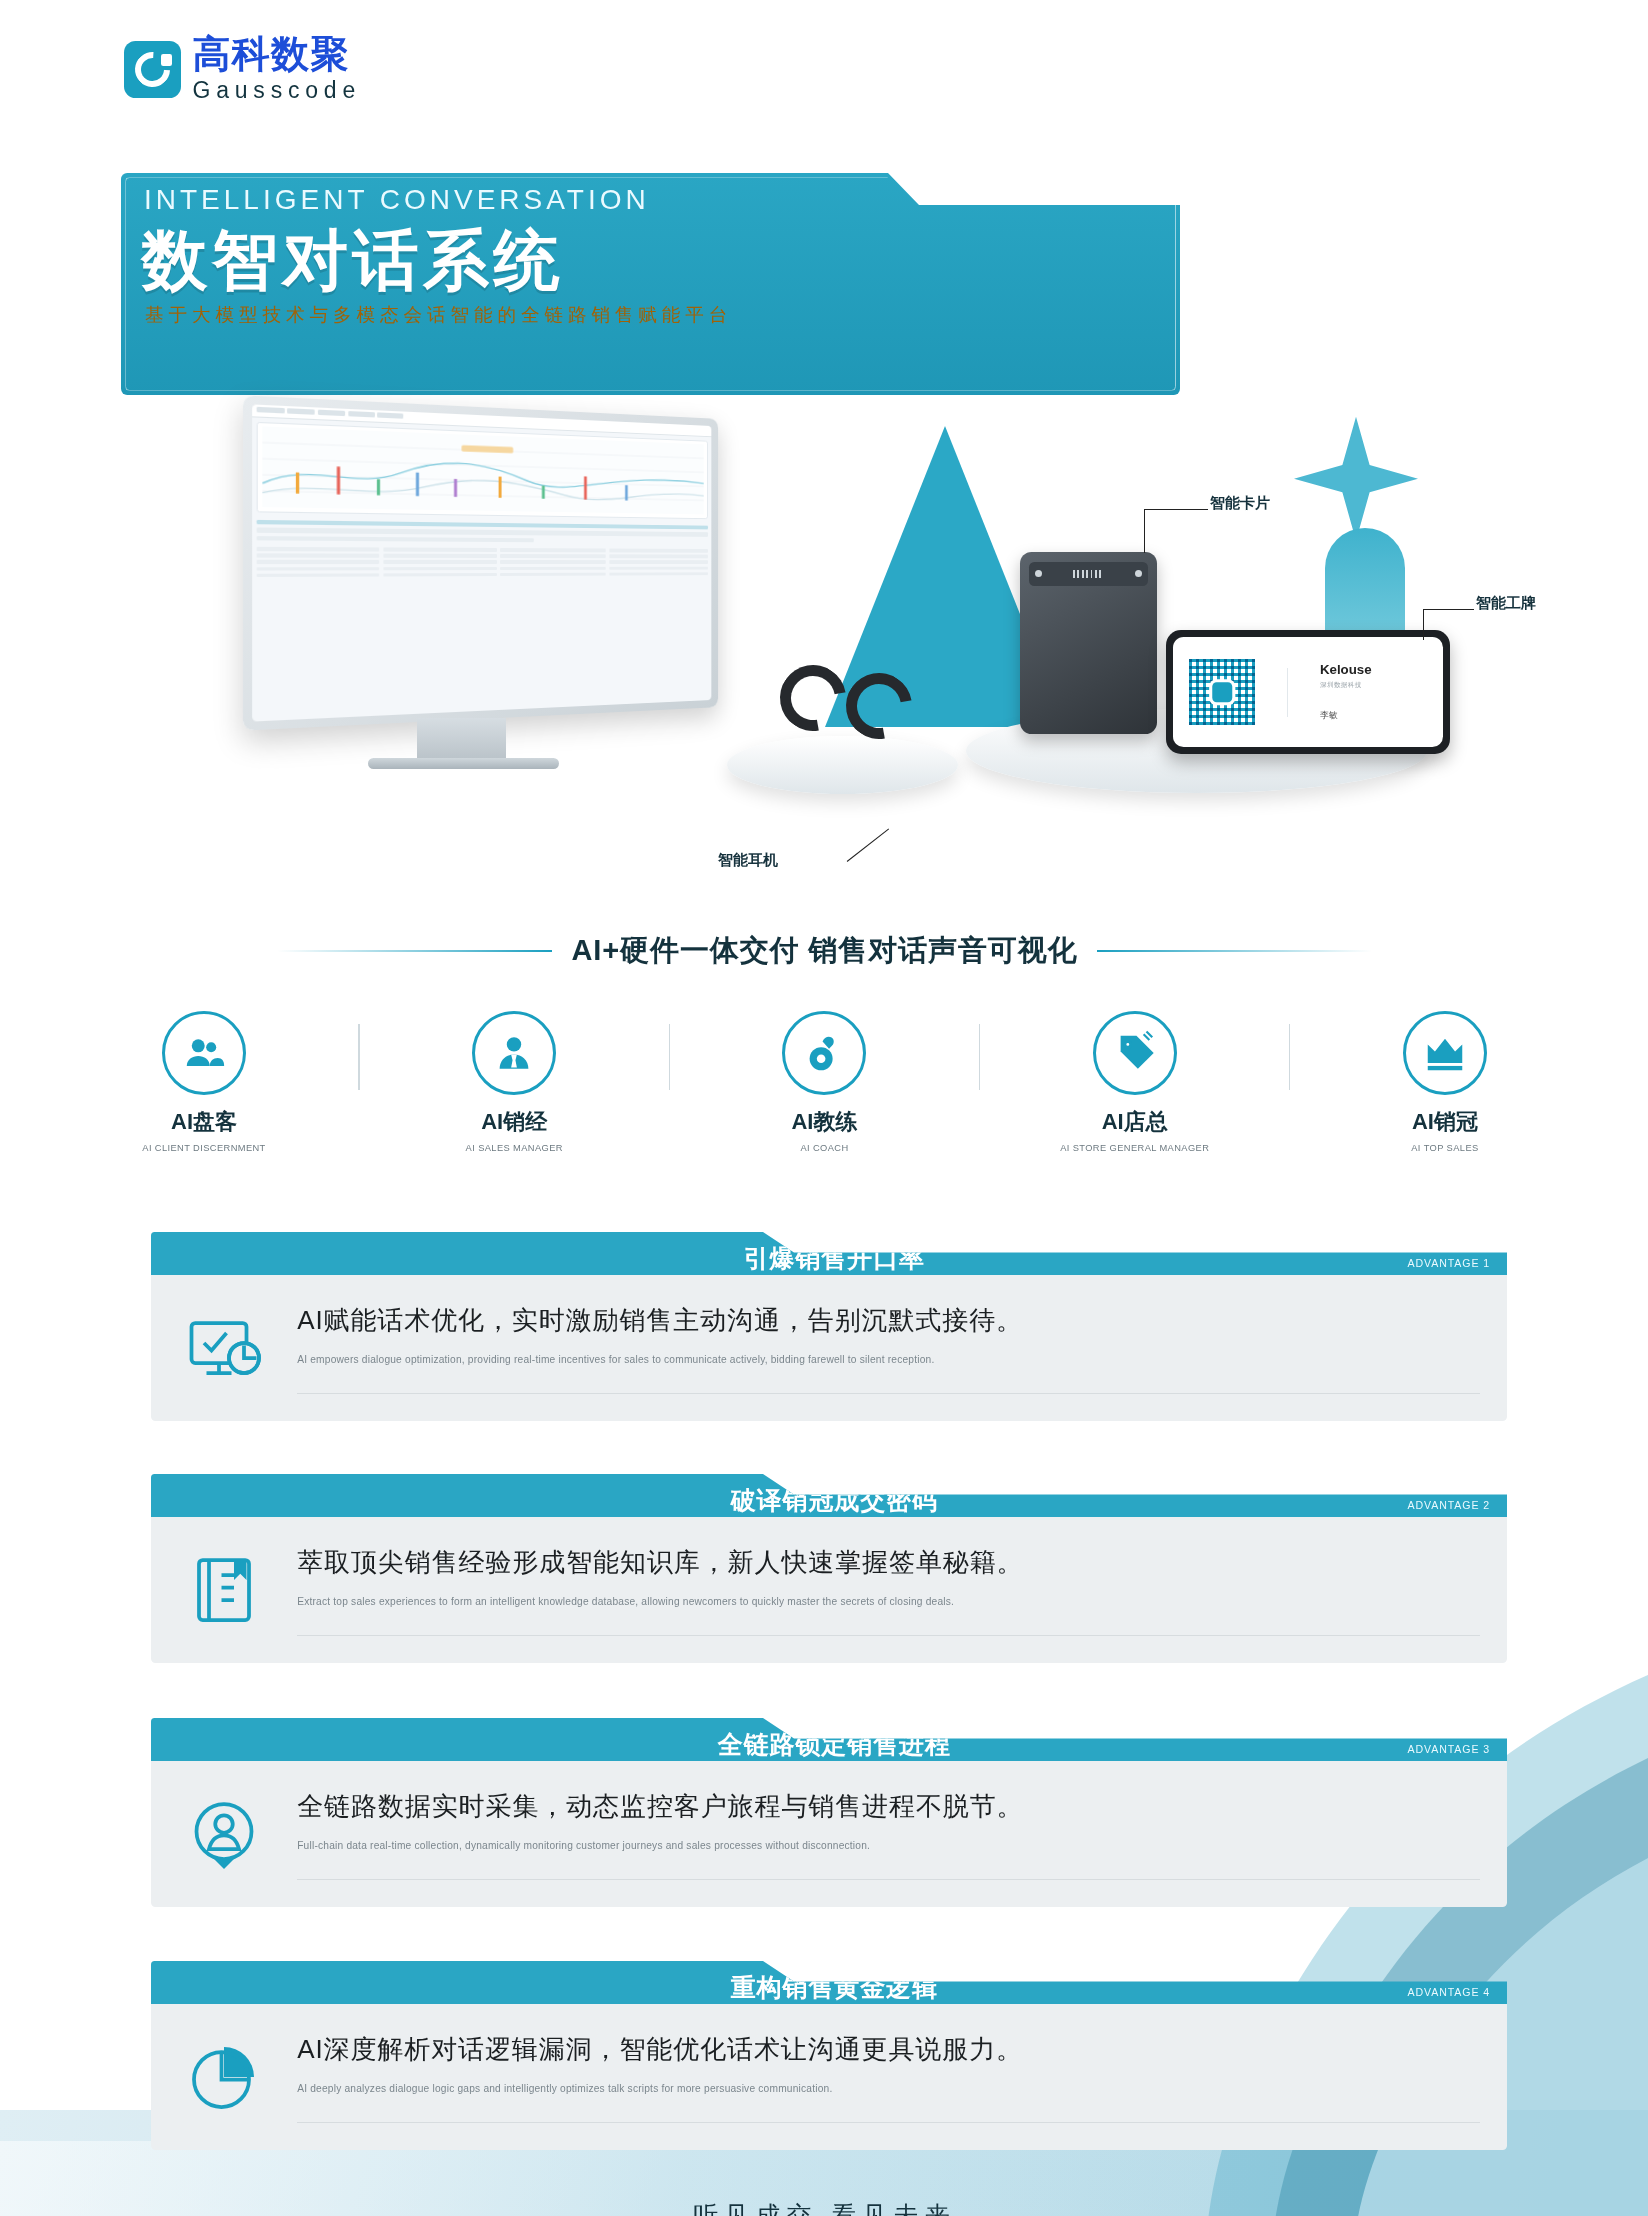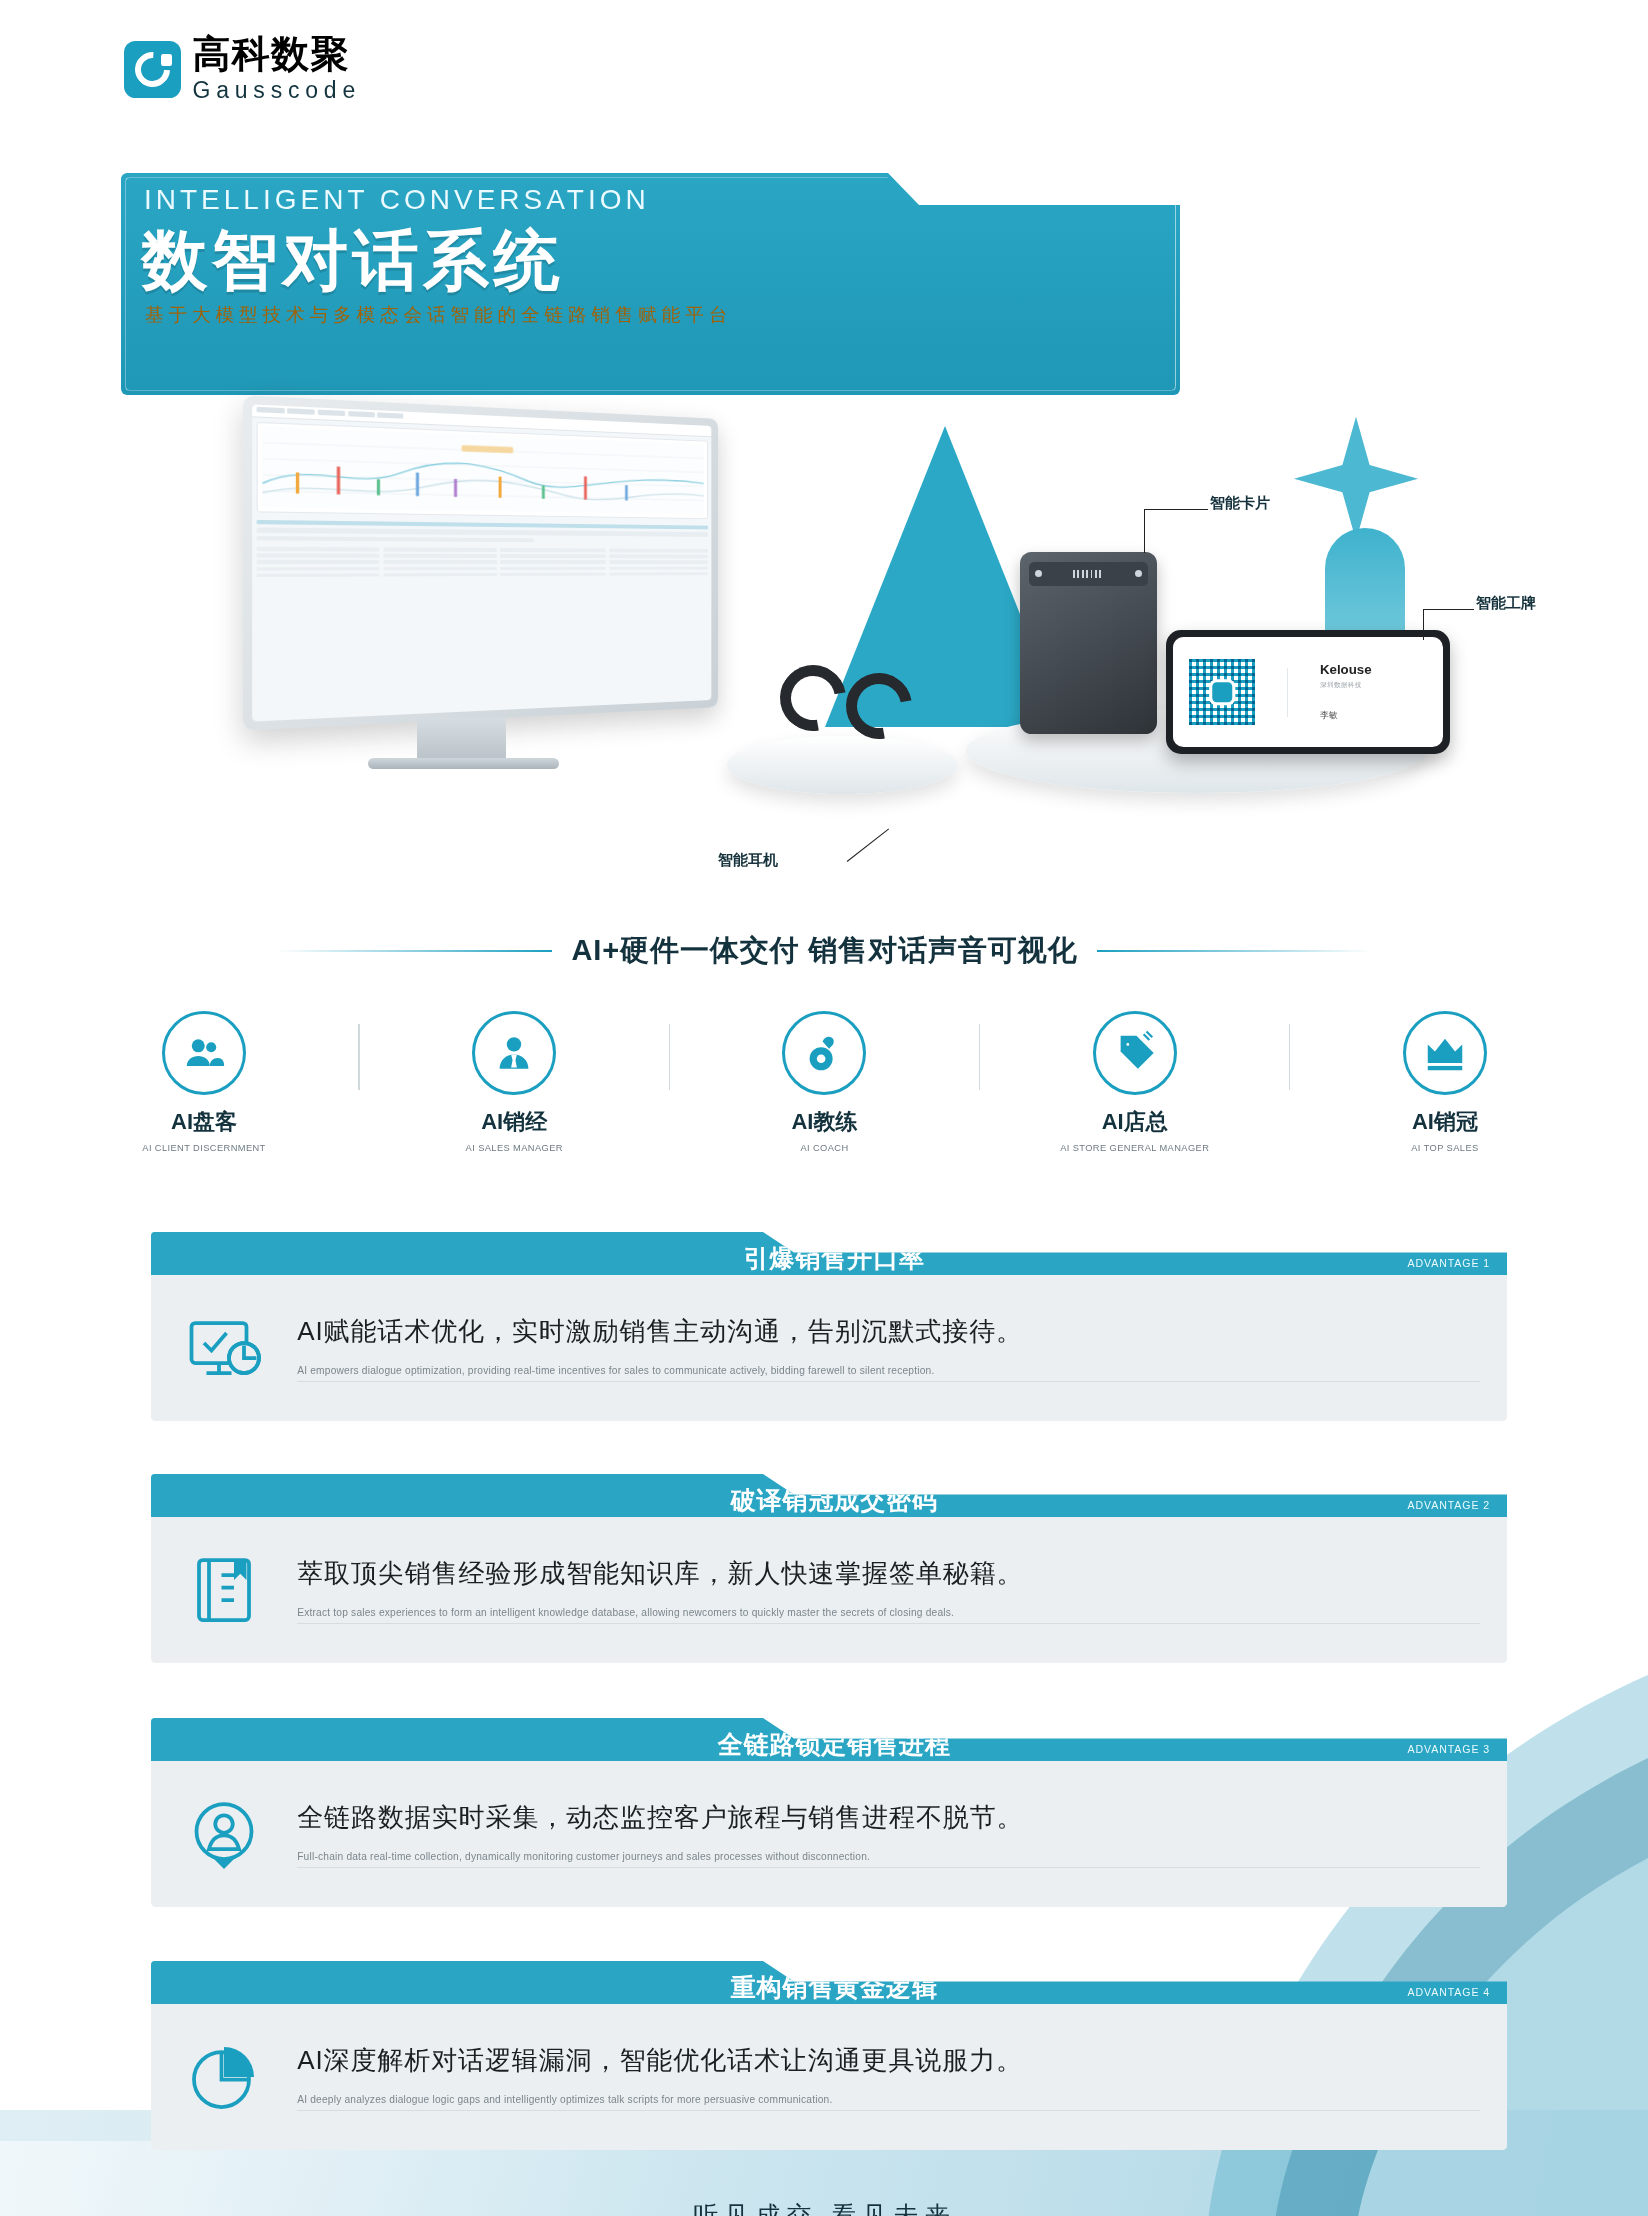--- a/index.html
+++ b/index.html
@@ -66,21 +66,21 @@
     border: 6.2px solid #ffffff;
     border-right-color: transparent;
     transform: rotate(-42deg);
   }
   .logo-mark .g-dot {
     position: absolute; right: 8.9px; top: 13.3px;
     width: 11.5px; height: 11.5px; background: #fff; border-radius: 2.2px;
   }
   .logo-text { margin-left: 11.5px; }
   .logo-cn {
-    font-size: 38px; font-weight: bold; color: #000000; letter-spacing: 1.3px;
+    font-size: 38px; font-weight: bold; color: #1d4ed8; letter-spacing: 1.3px;
     line-height: 1.0;
   }
   .logo-en {
     font-size: 23px; color: #13343f; letter-spacing: 5.8px; margin-top: 3.5px;
     font-weight: 500;
   }
 
   
   .qr-block { position: absolute; right: 110px; top: 26px; width: 120px; text-align: center; }
   .qr-img {
@@ -309,21 +309,21 @@
   .adv-body {
     background: #eceff1; border-radius: 0 0 4.4px 4.4px; height: 146px;
     display: flex; align-items: center; padding: 0 26.6px; gap: 26.6px;
   }
   .adv-icon { width: 93px; height: 93px; flex: none; color: #1a9fc0; display:flex; align-items:center; justify-content:center;}
   .adv-icon svg { width: 80px; height: 80px; }
   .adv-text { flex: 1; }
   .adv-cn { font-size: 26px; color: #1b1f22; letter-spacing: 0.9px; }
   .adv-en {
     font-size: 10.2px; color: #7b868d; margin-top: 16px; letter-spacing: 0.2px;
-    border-bottom: 0.4px solid #d7dcdf; padding-bottom: 5px;
+    border-bottom: 0.4px solid #d7dcdf; padding-bottom: 28px;
   }
 
   
   .footer { position: absolute; left: 0; top: 2199px; width: 1649px; text-align: center; }
   .f1 { font-size: 25px; color: #14323d; letter-spacing: 6.2px; font-weight: 500; }
 </style>
 </head>
 <body>
 
 <div class="page">

